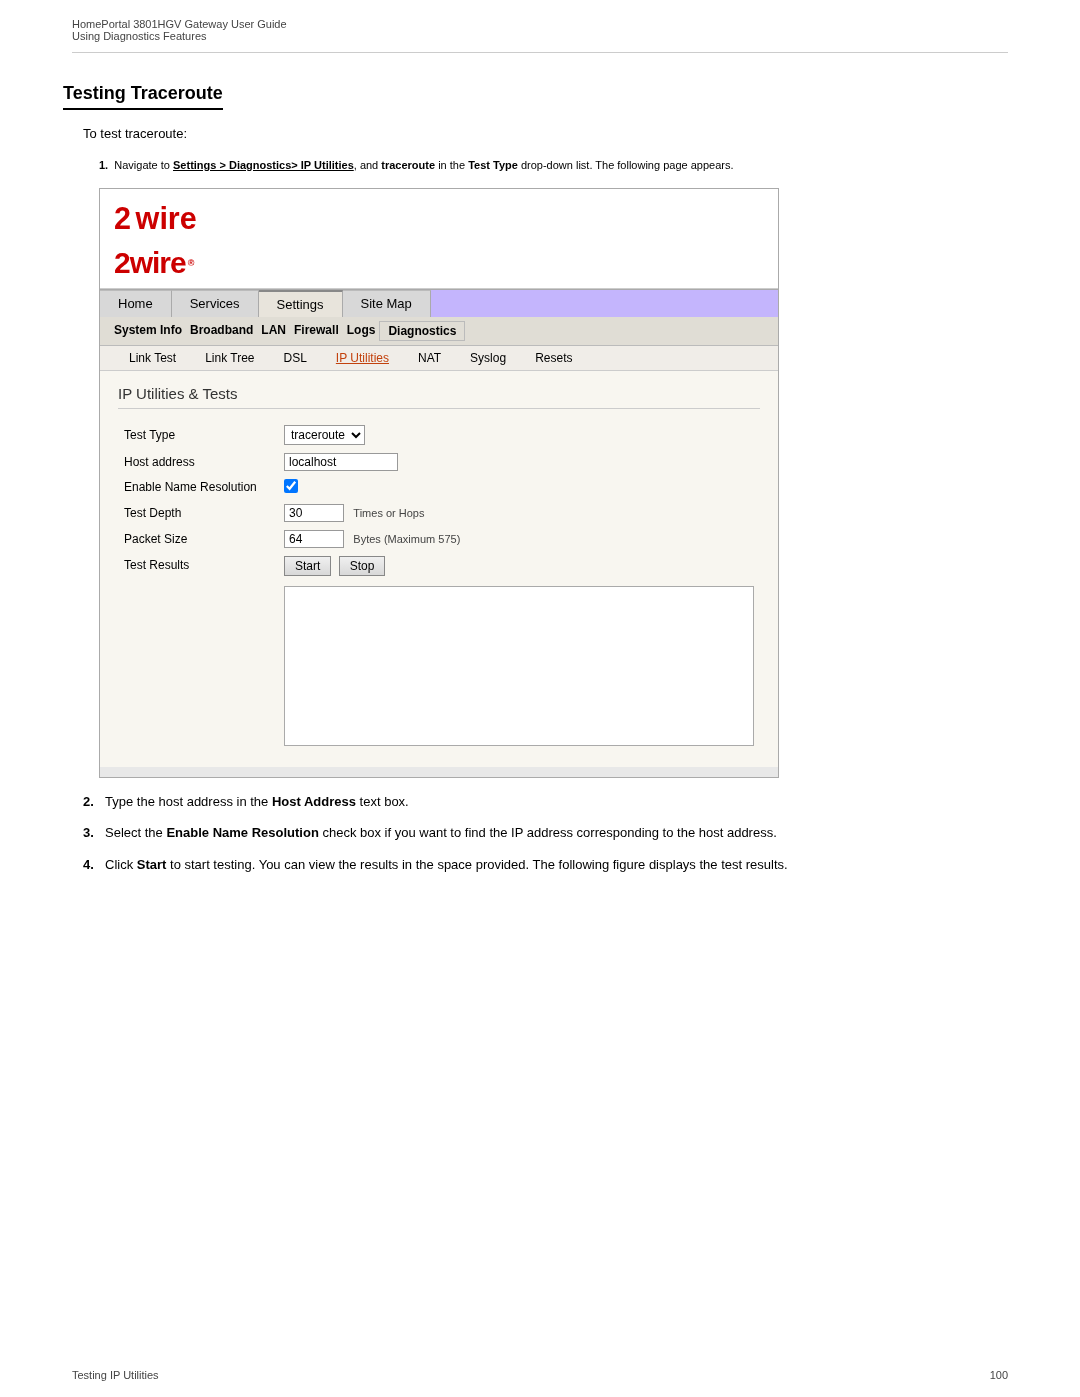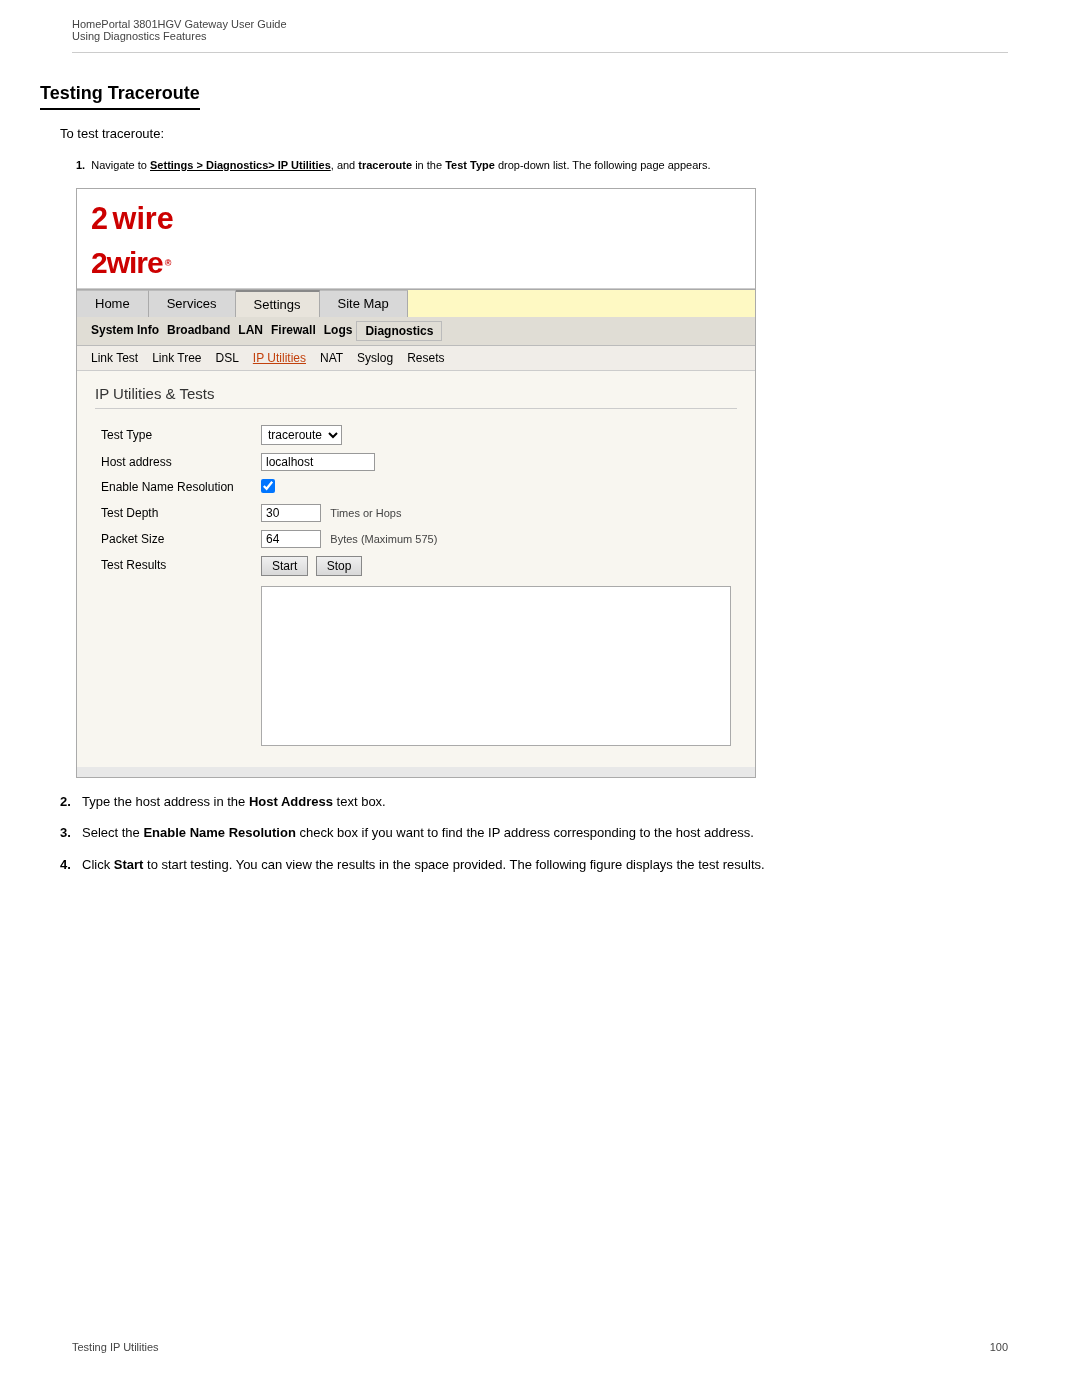--- a/index.html
+++ b/index.html
@@ -22,27 +22,27 @@
       color: #444;
       flex-direction: column;
     }
     .doc-footer {
       display: flex;
       justify-content: space-between;
       padding: 0 72px;
       font-size: 11px;
       color: #444;
       position: absolute;
-      bottom: 44px;
+      bottom: 16px;
       width: 100%;
     }
 
     
     .content {
-      padding: 30px 72px 0 40px;
+      padding: 30px 72px 0 63px;
     }
 
     
     .section-title {
       font-size: 18px;
       font-weight: bold;
       border-bottom: 2px solid #000;
       padding-bottom: 4px;
       margin-bottom: 16px;
       display: inline-block;
@@ -88,21 +88,21 @@
     }
     
     .logo-svg {
       width: 90px;
       height: 36px;
     }
 
     
     .main-tabs {
       display: flex;
-      background: #fef9c3;
+      background: #c4b5fd;
       border-top: 1px solid #aaa;
     }
     .main-tab {
       padding: 5px 18px;
       font-size: 13px;
       background: #d8d8d8;
       border-right: 1px solid #aaa;
       cursor: pointer;
       border-top: 1px solid #bbb;
     }
@@ -139,20 +139,21 @@
       background: #f0ede8;
       padding: 5px 14px;
       display: flex;
       gap: 14px;
       border-bottom: 1px solid #ccc;
     }
     .second-sub-item {
       font-size: 12px;
       cursor: pointer;
       color: #000;
+      margin-left: 15px;
     }
     .second-sub-item.highlighted {
       color: #c2410c;
       text-decoration: underline;
     }
 
     
     .panel {
       background: #f8f6f0;
       padding: 14px 18px;

